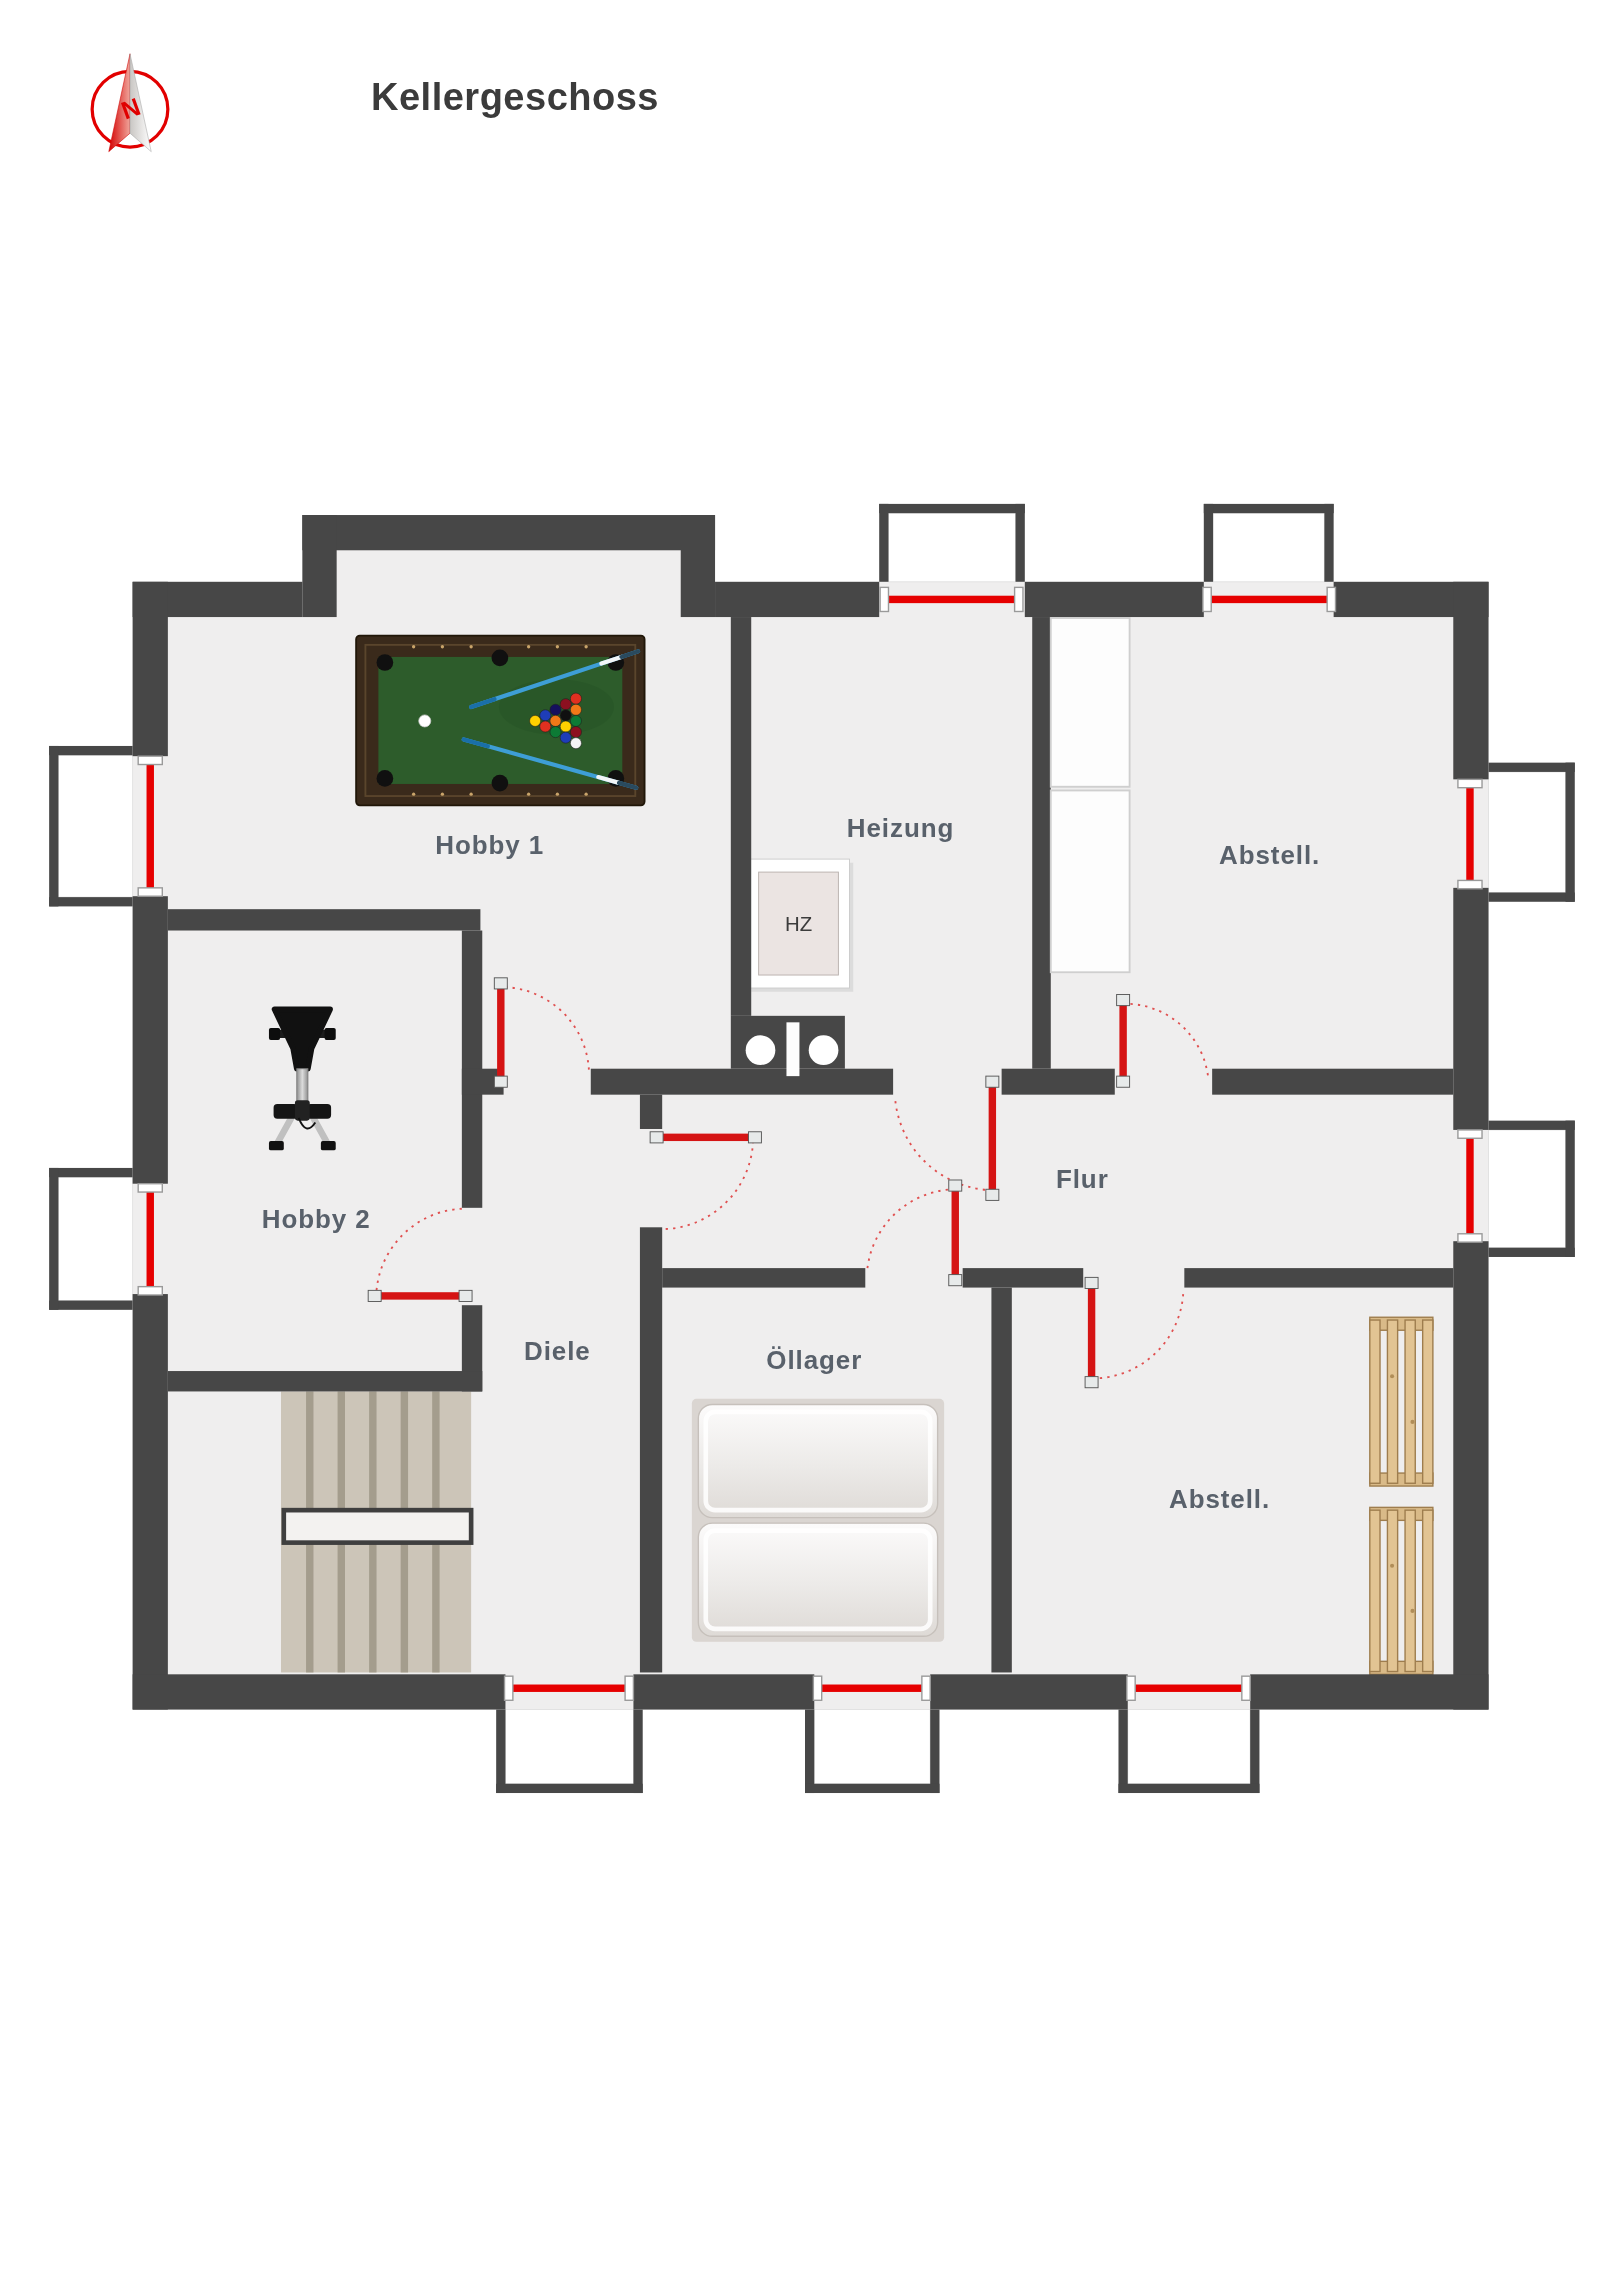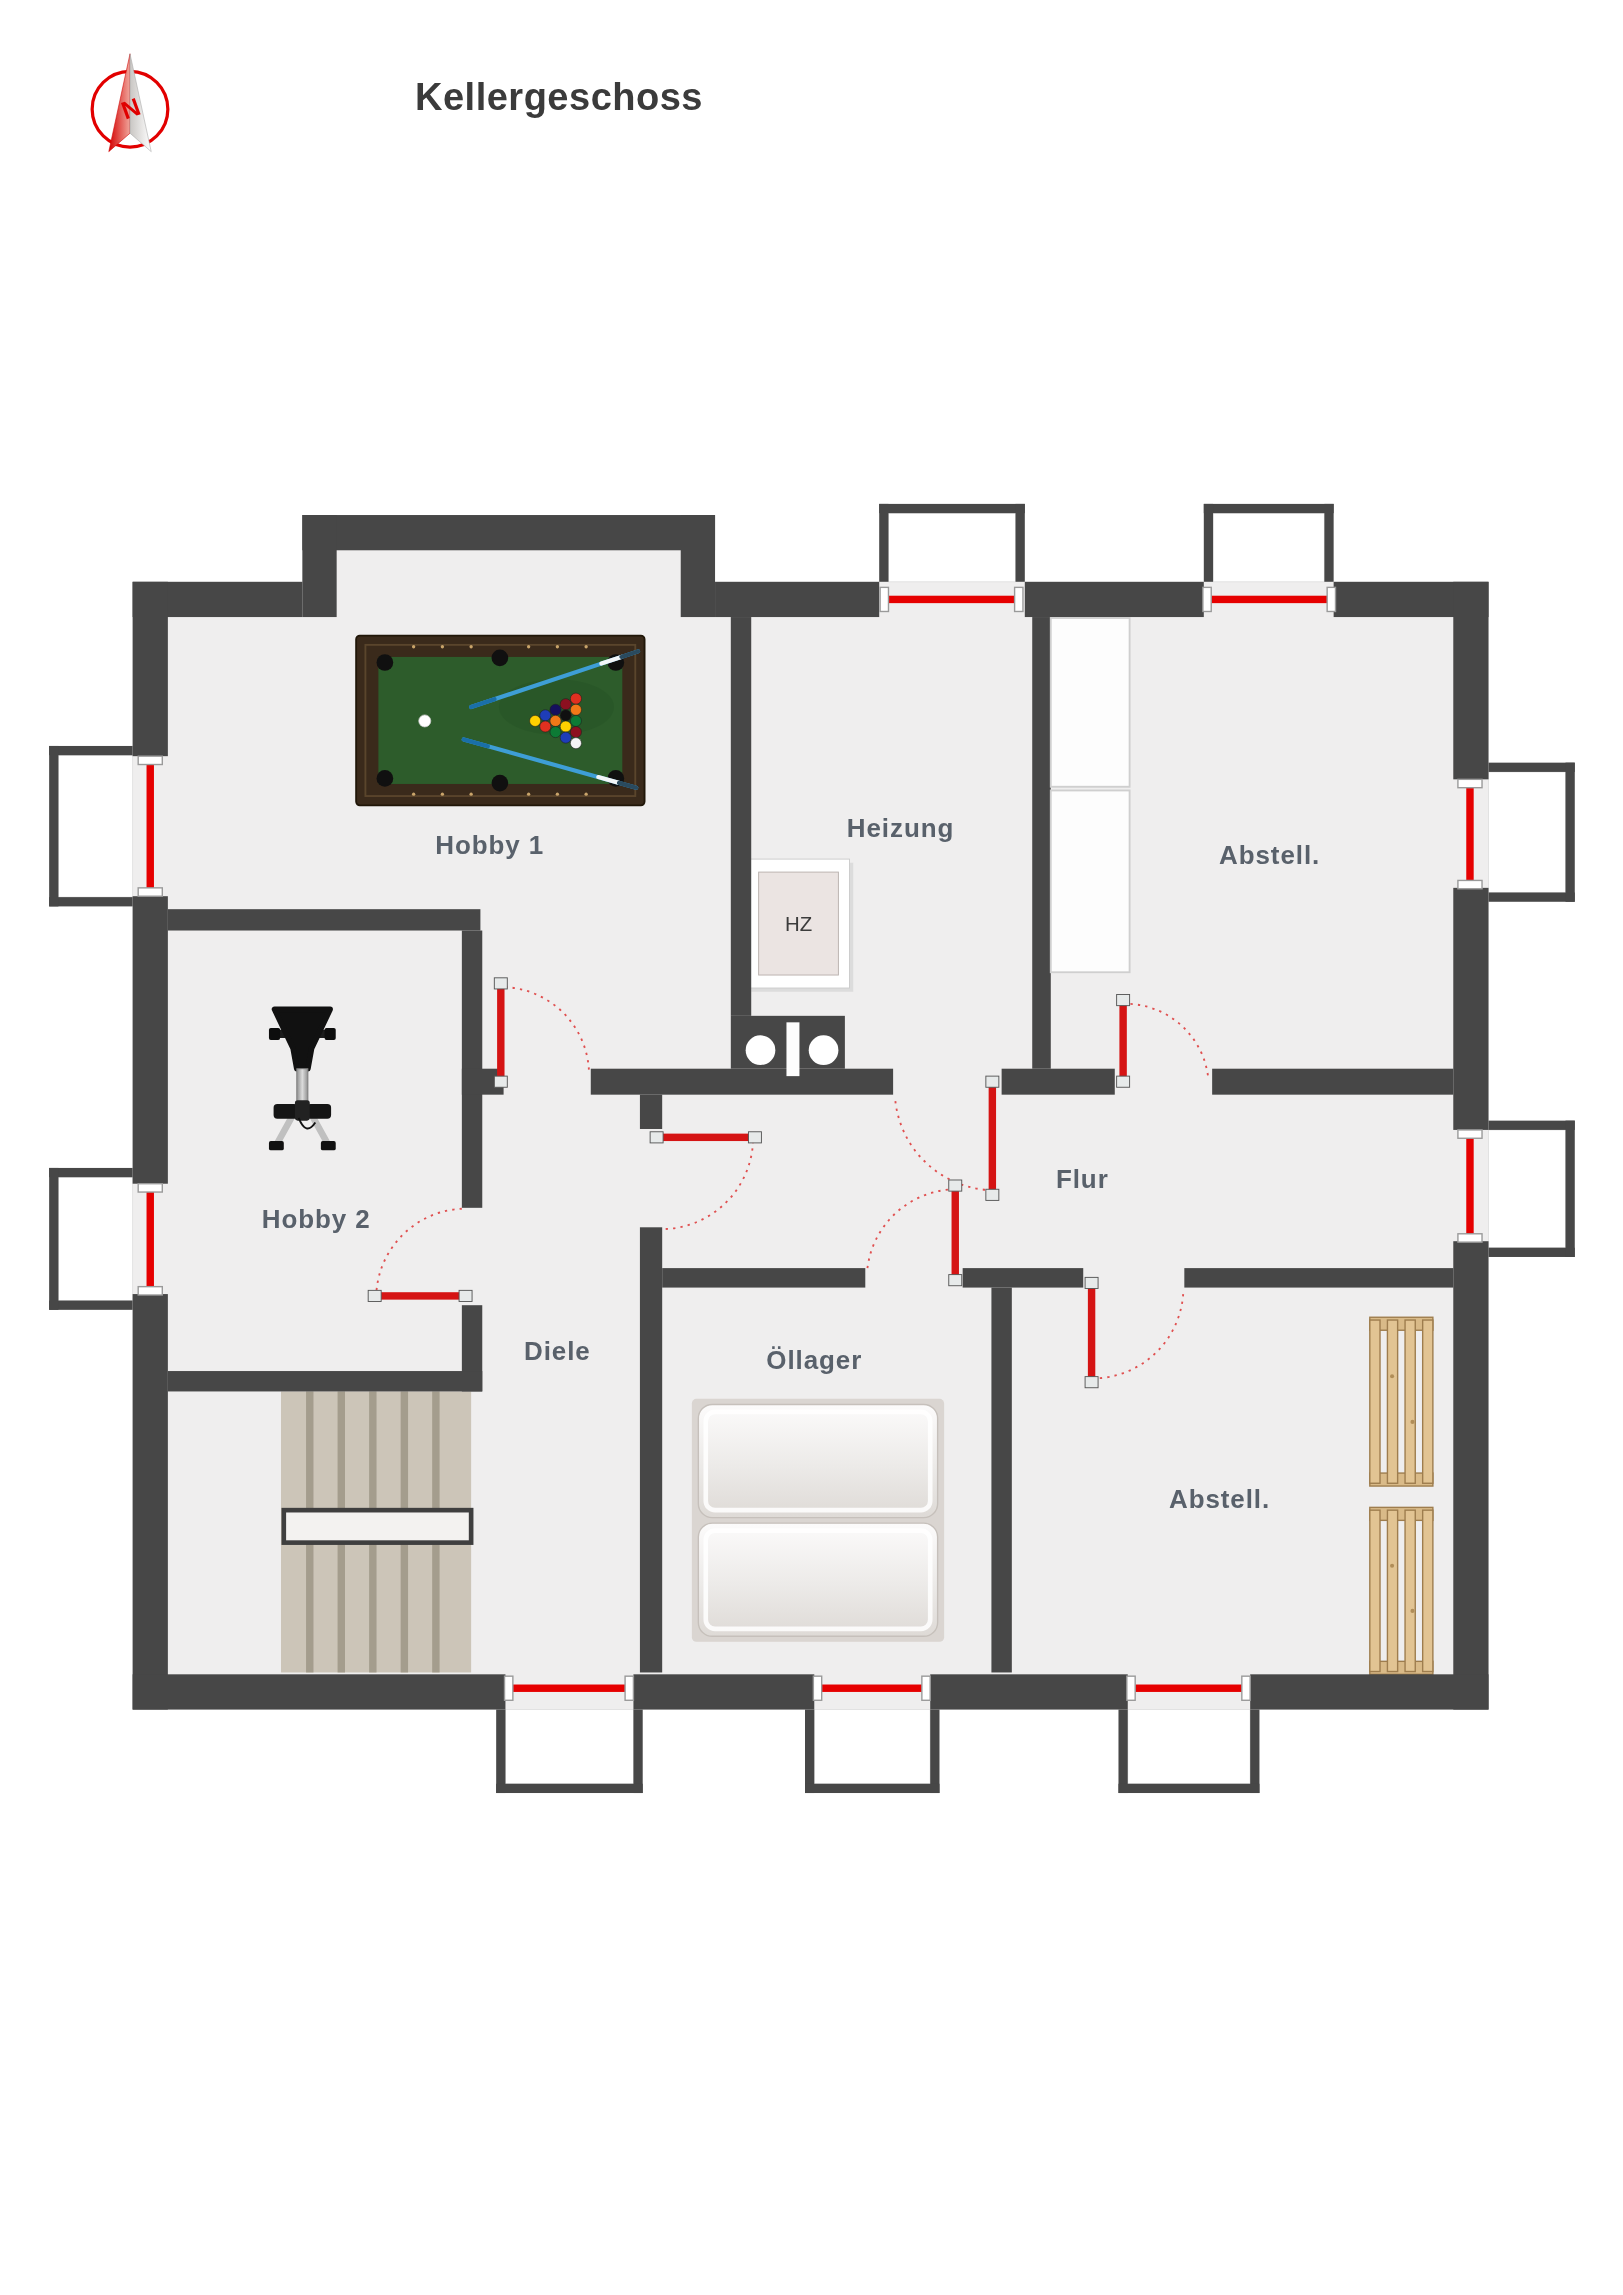--- a/index.html
+++ b/index.html
@@ -1,19 +1,19 @@
 <!DOCTYPE html>
 <html style="font-size:15px"><head>
 <meta charset="utf-8">
 <style>
   html,body{margin:0;padding:0;background:#ffffff;}
   .page{position:relative;width:1623px;height:2296px;background:#ffffff;overflow:hidden;
         font-family:"Liberation Sans",sans-serif;}
   .title{position:absolute;left:515px;top:76px;transform:translateX(-50%);
-         font-size:38px;font-weight:bold;color:#3b3b3b;letter-spacing:0.5px;white-space:nowrap;margin-left:44px;}
+         font-size:38px;font-weight:bold;color:#3b3b3b;letter-spacing:0.5px;white-space:nowrap;}
   .compass{position:absolute;left:82px;top:50px;}
   .plan{position:absolute;left:0;top:0;}
   svg text.room{font-family:"Liberation Sans",sans-serif;font-weight:bold;}
 </style>
 </head>
 <body>
 
 <div class="page">
 
   <svg class="compass" width="96" height="111" viewBox="0 0 104 120">

